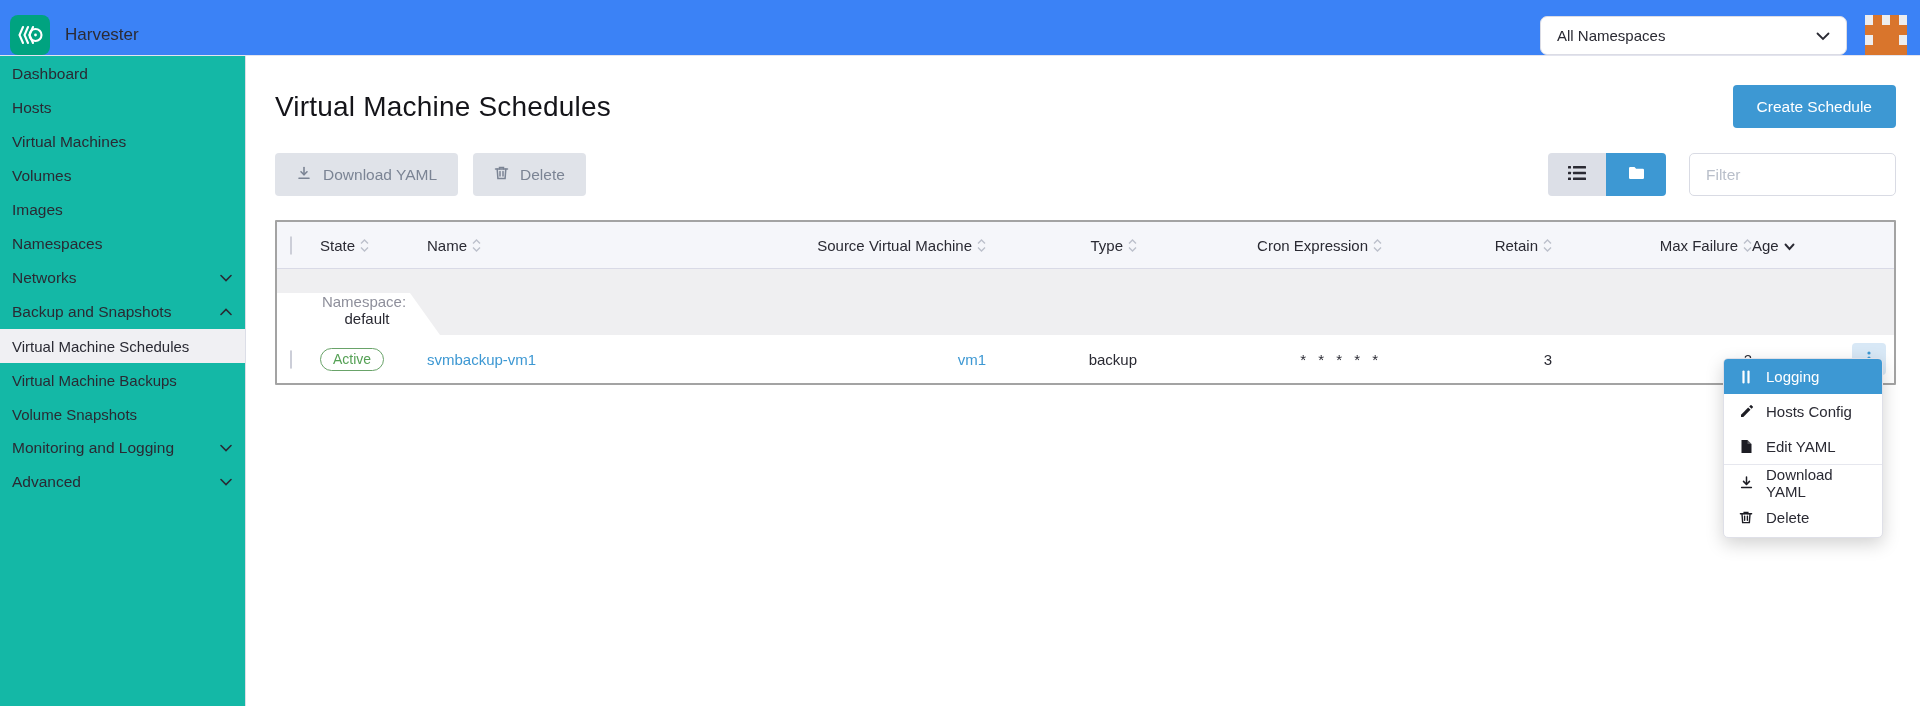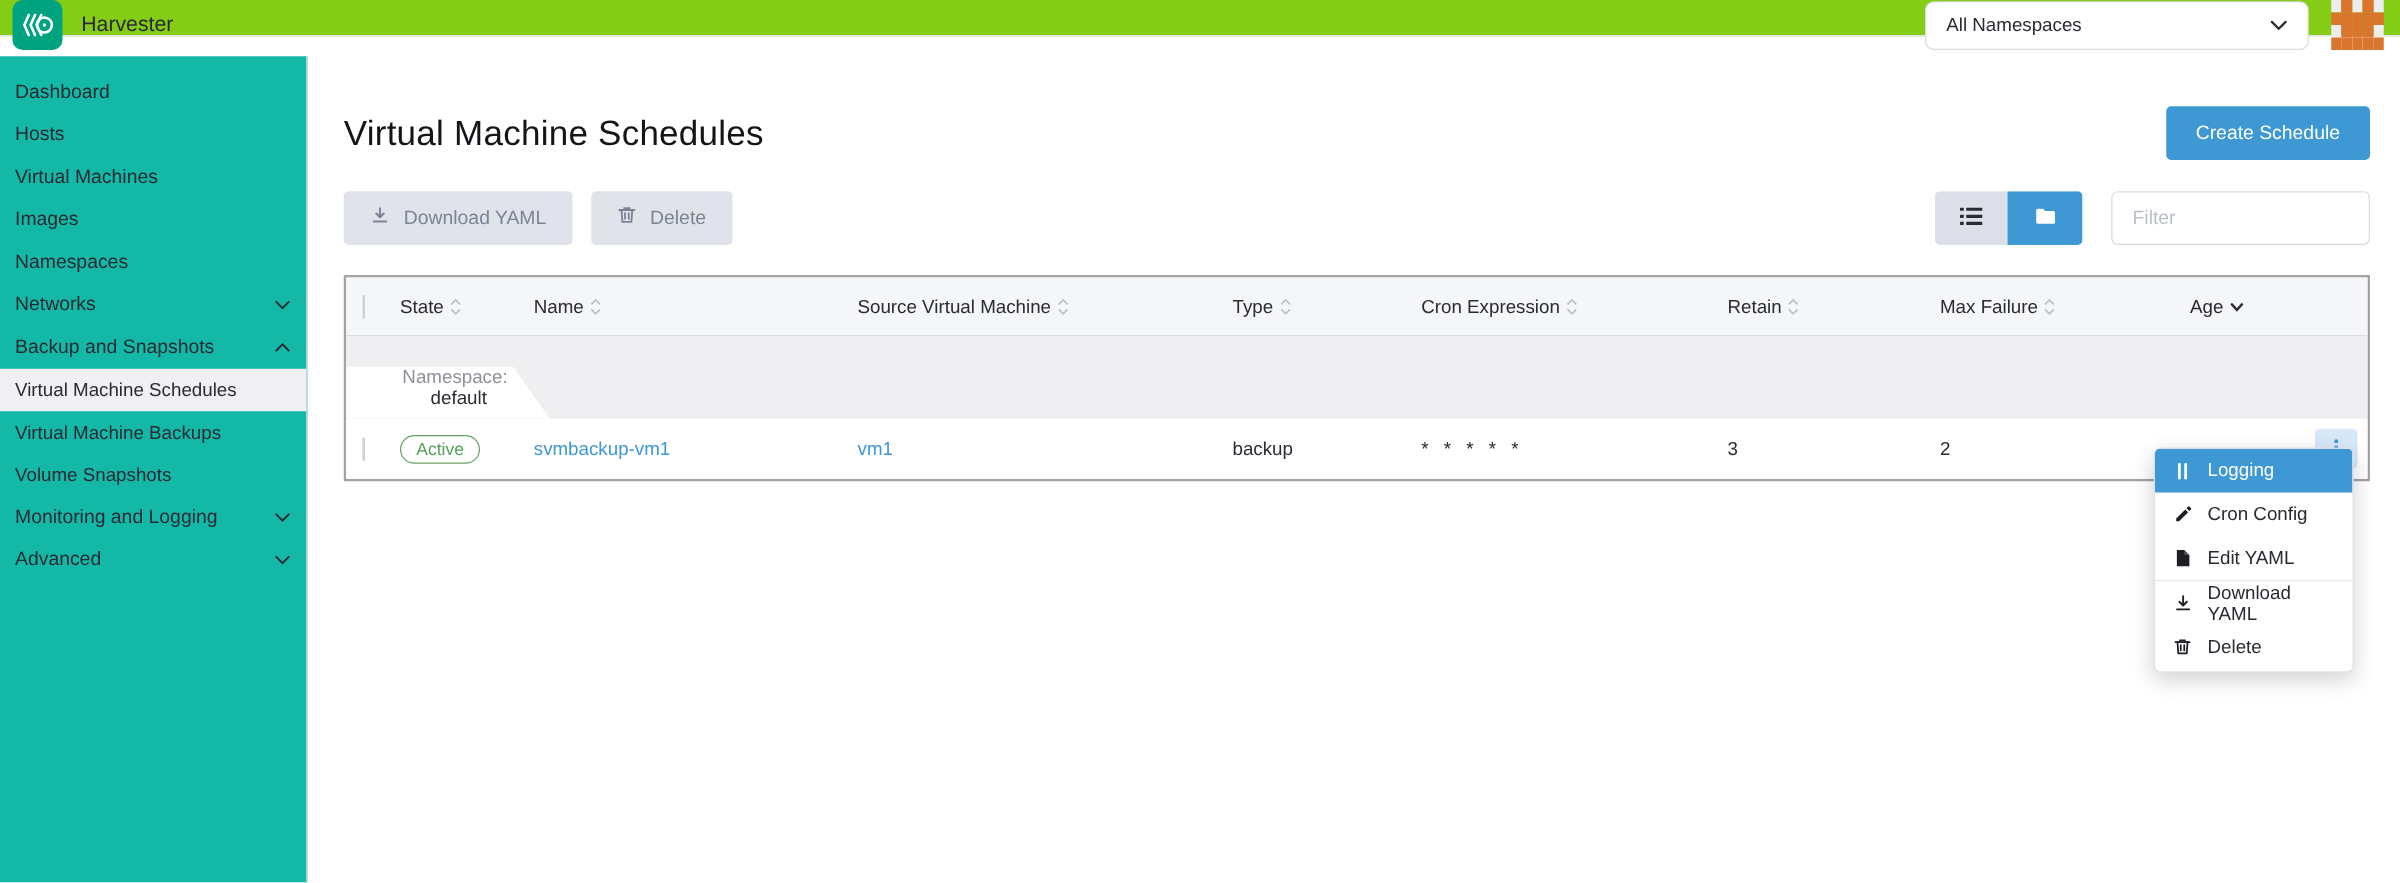--- a/index.html
+++ b/index.html
@@ -4,23 +4,23 @@
 <style>
   * { box-sizing: border-box; }
   html,body { margin:0; padding:0; }
   body {
     width:1920px; height:706px; position:relative; overflow:hidden;
     background:#fff; color:#2a2a33;
     font-family:"Liberation Sans", sans-serif; font-size:15px;
   }
 
   
-  .topbar { position:absolute; top:0; left:0; right:0; height:29px;
-    background:#84cc16; border-bottom:1px solid #e3e4ee;
-    display:flex; align-items:flex-start; z-index:5; }
+  .topbar { position:absolute; top:0; left:0; right:0; height:56px;
+    background:#3b82f6; border-bottom:1px solid #e3e4ee;
+    display:flex; align-items:flex-end; z-index:5; }
   .brand { display:flex; align-items:center; gap:15px; padding-left:10px; }
   .logo { width:40px; height:40px; border-radius:8px; background:#00a380;
     display:flex; align-items:center; justify-content:center; }
   .app-name { font-size:17px; color:#2b2b35; }
   .topbar-right { margin-left:auto; display:flex; align-items:center; gap:18px; padding-right:13px; }
   .ns-select { width:307px; height:39px; border:1px solid #dbdce5; border-radius:7px;
     display:flex; align-items:center; justify-content:space-between;
     padding:0 16px; font-size:15px; color:#2a2a33; background:#fff; cursor:pointer; }
   .avatar { width:42px; height:40px; display:grid;
     grid-template-columns:repeat(5,1fr); grid-template-rows:repeat(4,1fr); }
@@ -57,21 +57,21 @@
 
   
   .card { margin:24px 24px 0 22px; border:2px solid #a3a3a3; border-radius:1px;
     position:relative; background:#fff; }
   .tgrid { display:grid;
     grid-template-columns:43px 107px 259px 300px 151px 245px 170px 200px 90px 1fr;
     align-items:center; }
   .thead { height:47px; background:#f5f6fa; border-bottom:1px solid #d9dae6;
     font-size:15px; color:#2a2a33; }
   .th { display:flex; align-items:center; gap:5px; cursor:pointer; }
-  .th.center, .td.center { justify-content:flex-start; }
+  .th.center, .td.center { justify-content:flex-end; }
   .sort { display:flex; flex-direction:column; gap:1px; }
   .sort svg { display:block; }
   .cbx { width:16px; height:16px; border:1px solid #ccced8; border-radius:3px;
     background:#fff; margin-left:13px; cursor:pointer; }
   .group-band { height:66px; background:#efeff1; position:relative; }
   .group-tab { position:absolute; left:0; bottom:0; width:163px; height:42px; background:#fff;
     clip-path:polygon(0 0,133px 0,163px 42px,0 42px);
     display:flex; align-items:center; padding-left:11px; font-size:15px;flex-direction:column; }
   .group-label { color:#8e8f9b; }
   .group-value { color:#2a2a33; margin-left:6px; }
@@ -147,20 +147,23 @@
 
 <nav class="sidebar">
   <div class="side-item parent">
       <span>Dashboard</span>
     </div>
   <div class="side-item parent">
       <span>Hosts</span>
     </div>
   <div class="side-item parent">
       <span>Virtual Machines</span>
+    </div>
+  <div class="side-item parent">
+      <span>Volumes</span>
     </div>
   <div class="side-item parent">
       <span>Images</span>
     </div>
   <div class="side-item parent">
       <span>Namespaces</span>
     </div>
   <div class="side-item parent">
     <span>Networks</span>
     <svg class="chev" viewBox="0 0 12 8" fill="none" stroke="#2a2a33" stroke-width="1.6" stroke-linecap="round">
@@ -394,21 +397,21 @@
     </span>
     <span>Logging</span>
   </div>
   <div class="menu-item">
     <span class="mi-icon">
       <svg width="15" height="15" viewBox="0 0 15 15" fill="#1d1d24">
           <path d="M2 10.7 9.2 3.5l2.3 2.3L4.3 13H2z"></path>
           <path d="M10.2 2.5 11.5 1.2q.5-.5 1 0l1.3 1.3q.5.5 0 1l-1.3 1.3z"></path>
         </svg>
     </span>
-    <span>Cron Config</span>
+    <span>Hosts Config</span>
   </div>
   <div class="menu-item">
     <span class="mi-icon">
       <svg width="13" height="15" viewBox="0 0 13 15" fill="#1d1d24">
           <path d="M1.5 1h6l4 4v9h-10z"></path>
           <path d="M7.5 1v4h4z" fill="#fff" opacity="0.25"></path>
         </svg>
     </span>
     <span>Edit YAML</span>
   </div>

